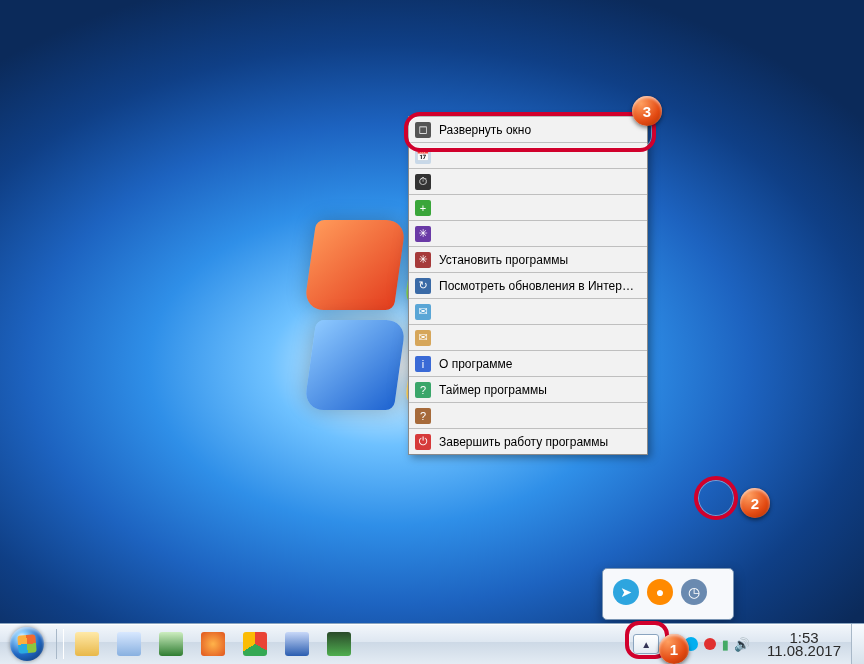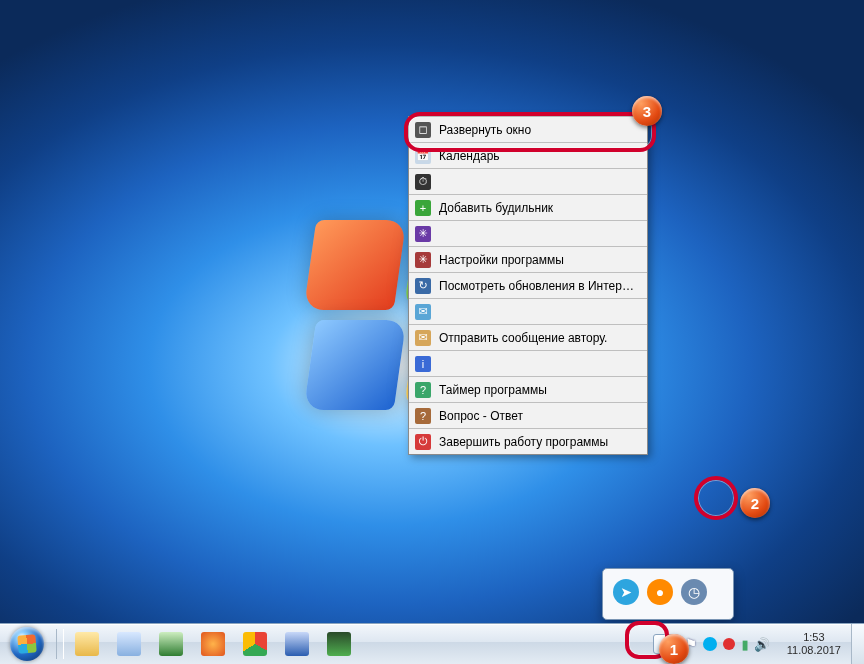--- a/index.html
+++ b/index.html
@@ -12,21 +12,21 @@
 .p-y{left:100px;top:100px;background:linear-gradient(135deg,#ffe680,#f0a510)}
 .taskbar{position:absolute;left:0;right:0;bottom:0;height:40px;background:linear-gradient(#f3f7fb,#dee7f1 45%,#cdd9e6 46%,#e4ecf4);border-top:1px solid #8aa4bf;box-shadow:inset 0 1px 0 #fff;display:flex;align-items:center}
 .start{width:54px;height:40px;display:flex;align-items:center;justify-content:center}
 .orb{width:34px;height:34px;border-radius:50%;background:radial-gradient(circle at 35% 30%,#fff 0%,#8fd0ff 15%,#1e66c2 55%,#0b2d5e 100%);box-shadow:0 0 4px rgba(0,0,0,.4),inset 0 2px 3px rgba(255,255,255,.6);position:relative}
 .orb::after{content:"";position:absolute;inset:8px;background:conic-gradient(#f16a2f 0 25%,#8cc63f 0 50%,#29abe2 0 75%,#fbb040 0);border-radius:3px;transform:rotate(-5deg)}
 .tb-sep{width:6px;height:30px;border-left:1px solid #a8b8c8;border-right:1px solid #fff;margin:0 2px}
 .tb-icon{width:40px;height:32px;margin:0 1px;border-radius:3px;display:flex;align-items:center;justify-content:center}
 .ic{width:24px;height:24px;border-radius:3px}
 .sys{margin-left:auto;display:flex;align-items:center;height:100%}
 .tray-group{display:flex;align-items:center;gap:6px;padding:0 6px}
-.clock{padding:0 10px;text-align:center;font-size:11px;line-height:13px;color:#2b2b2b}
+.clock{padding:0 10px;text-align:center;font-size:15px;line-height:13px;color:#2b2b2b}
 .showdesk{width:12px;height:40px;border-left:1px solid #a8b8c8;background:linear-gradient(#f8fbff,#d7e2ec)}
 .tray-arrow{width:24px;height:18px;border:1px solid #8aa4bf;border-radius:3px;background:linear-gradient(#fff,#e4ecf4);display:flex;align-items:center;justify-content:center;font-size:10px;color:#335}
 
 .tray-popup{position:absolute;right:130px;bottom:44px;width:118px;background:#f7f9fc;border:1px solid #7a95b4;border-radius:5px;box-shadow:0 4px 12px rgba(0,0,0,.3);padding:6px}
 .tray-icons{display:flex;gap:8px;padding:4px 4px 8px}
 .t-ic{width:26px;height:26px;border-radius:50%;display:flex;align-items:center;justify-content:center;font-size:14px;color:#fff}
 .tray-link{border-top:1px solid #cfd9e4;padding:8px 4px 2px;color:#1a4e8a;font-size:12px}
 
 .ctx{position:absolute;left:408px;top:116px;width:238px;background:#f2f2f2;border:1px solid #8a8a8a;box-shadow:3px 3px 8px rgba(0,0,0,.35)}
 .ctx .row{display:flex;align-items:center;height:25px;padding:0 8px 0 6px;gap:8px;border-bottom:1px solid #bfbfbf;cursor:default}
@@ -49,57 +49,54 @@
   </div>
 </div>
 
 <div class="ctx" id="ctx">
     <div class="row">
       <div class="ic16" style="background: rgb(85, 85, 85);">◻</div>
       <div class="lbl">Развернуть окно</div>
     </div>
     <div class="row">
       <div class="ic16" style="background: rgb(200, 216, 232);">📅</div>
-      <div class="lbl">Календарь</div>
     </div>
     <div class="row">
       <div class="ic16" style="background: rgb(51, 51, 51);">⏱</div>
     </div>
     <div class="row">
       <div class="ic16" style="background: rgb(58, 166, 58);">+</div>
-      <div class="lbl">Добавить будильник</div>
     </div>
     <div class="row">
       <div class="ic16" style="background: rgb(106, 58, 166);">✳</div>
     </div>
     <div class="row">
       <div class="ic16" style="background: rgb(166, 58, 58);">✳</div>
-      <div class="lbl">Настройки программы</div>
+      <div class="lbl">Установить программы</div>
     </div>
     <div class="row">
       <div class="ic16" style="background: rgb(58, 106, 166);">↻</div>
       <div class="lbl">Посмотреть обновления в Интернете</div>
     </div>
     <div class="row">
       <div class="ic16" style="background: rgb(90, 166, 214);">✉</div>
     </div>
     <div class="row">
       <div class="ic16" style="background: rgb(214, 166, 90);">✉</div>
-      <div class="lbl">Отправить сообщение автору.</div>
     </div>
     <div class="row">
       <div class="ic16" style="background: rgb(58, 106, 214);">i</div>
+      <div class="lbl">О программе</div>
     </div>
     <div class="row">
       <div class="ic16" style="background: rgb(58, 166, 106);">?</div>
       <div class="lbl">Таймер программы</div>
     </div>
     <div class="row">
       <div class="ic16" style="background: rgb(166, 106, 58);">?</div>
-      <div class="lbl">Вопрос - Ответ</div>
     </div>
     <div class="row">
       <div class="ic16" style="background: rgb(214, 58, 58);">⏻</div>
       <div class="lbl">Завершить работу программы</div>
     </div>
   </div>
 
 <div class="tray-popup">
   <div class="tray-icons" id="tray-icons">
       <div class="t-ic" style="background: rgb(45, 165, 223);">➤</div>

